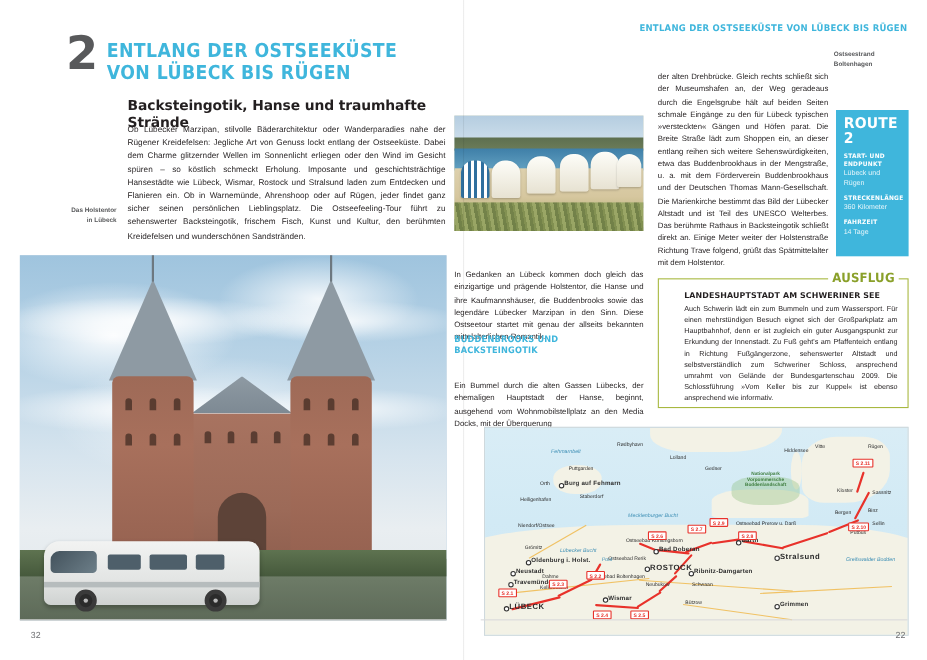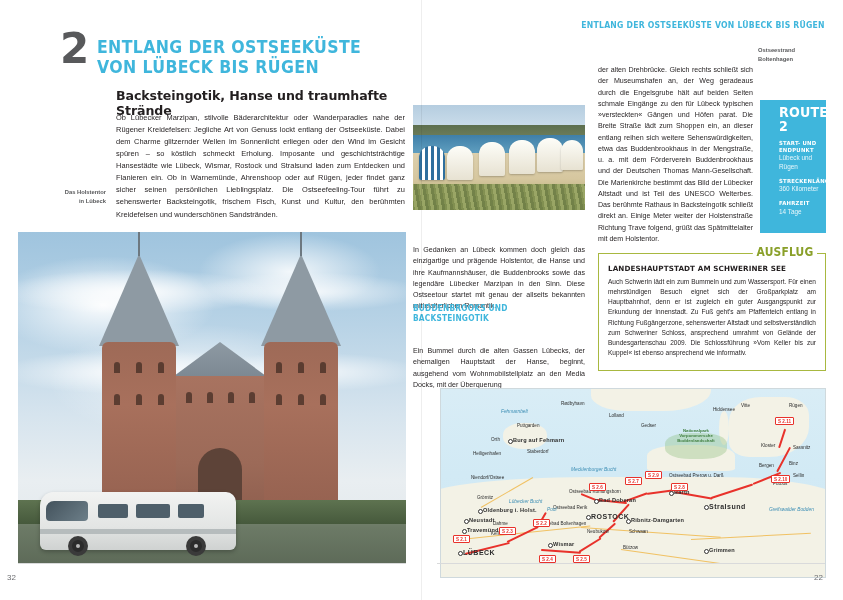--- a/index.html
+++ b/index.html
@@ -365,21 +365,21 @@
     line-height: 1.55;
     color: #58595b;
   }
 
   
   .route-box {
     position: absolute;
     left: 760px;
     top: 100px;
     width: 66px;
-    padding: 6px 7px 10px 19px;
+    padding: 6px 7px 10px 7px;
     background: #3fb6dc;
     color: #ffffff;
     box-sizing: border-box;
   }
   .route-title {
     font-family: "DejaVu Sans", sans-serif;
     font-weight: bold;
     font-size: 13.5px;
     letter-spacing: 0.2px;
     line-height: 1;
@@ -406,21 +406,21 @@
 
   
   .ausflug-box {
     position: absolute;
     left: 598px;
     top: 253px;
     width: 228px;
     height: 118px;
     border: 1.1px solid #a8b840;
     box-sizing: border-box;
-    padding: 10px 9px 8px 9px;
+    padding: 10px 9px 8px 23px;
   }
   .ausflug-tag {
     position: absolute;
     right: 8px;
     top: -9px;
     background: #ffffff;
     padding: 0 4px;
     font-family: "DejaVu Sans", sans-serif;
     font-weight: bold;
     font-size: 11.5px;
@@ -558,21 +558,21 @@
     border: 1px solid #333;
     border-radius: 50%;
   }
 
   .folio {
     position: absolute;
     bottom: 18px;
     font-size: 8px;
     color: #6d6e71;
   }
-  .folio.left { left: 7px; }
+  .folio.left { left: 28px; }
   .folio.right { right: 20px; }
 
   .footer-rule {
     position: absolute;
     bottom: 36px;
     height: 0.7px;
     background: #d9dadb;
   }
   .footer-rule.l { left: 18px; width: 388px; }
   .footer-rule.r { right: 18px; width: 388px; }

